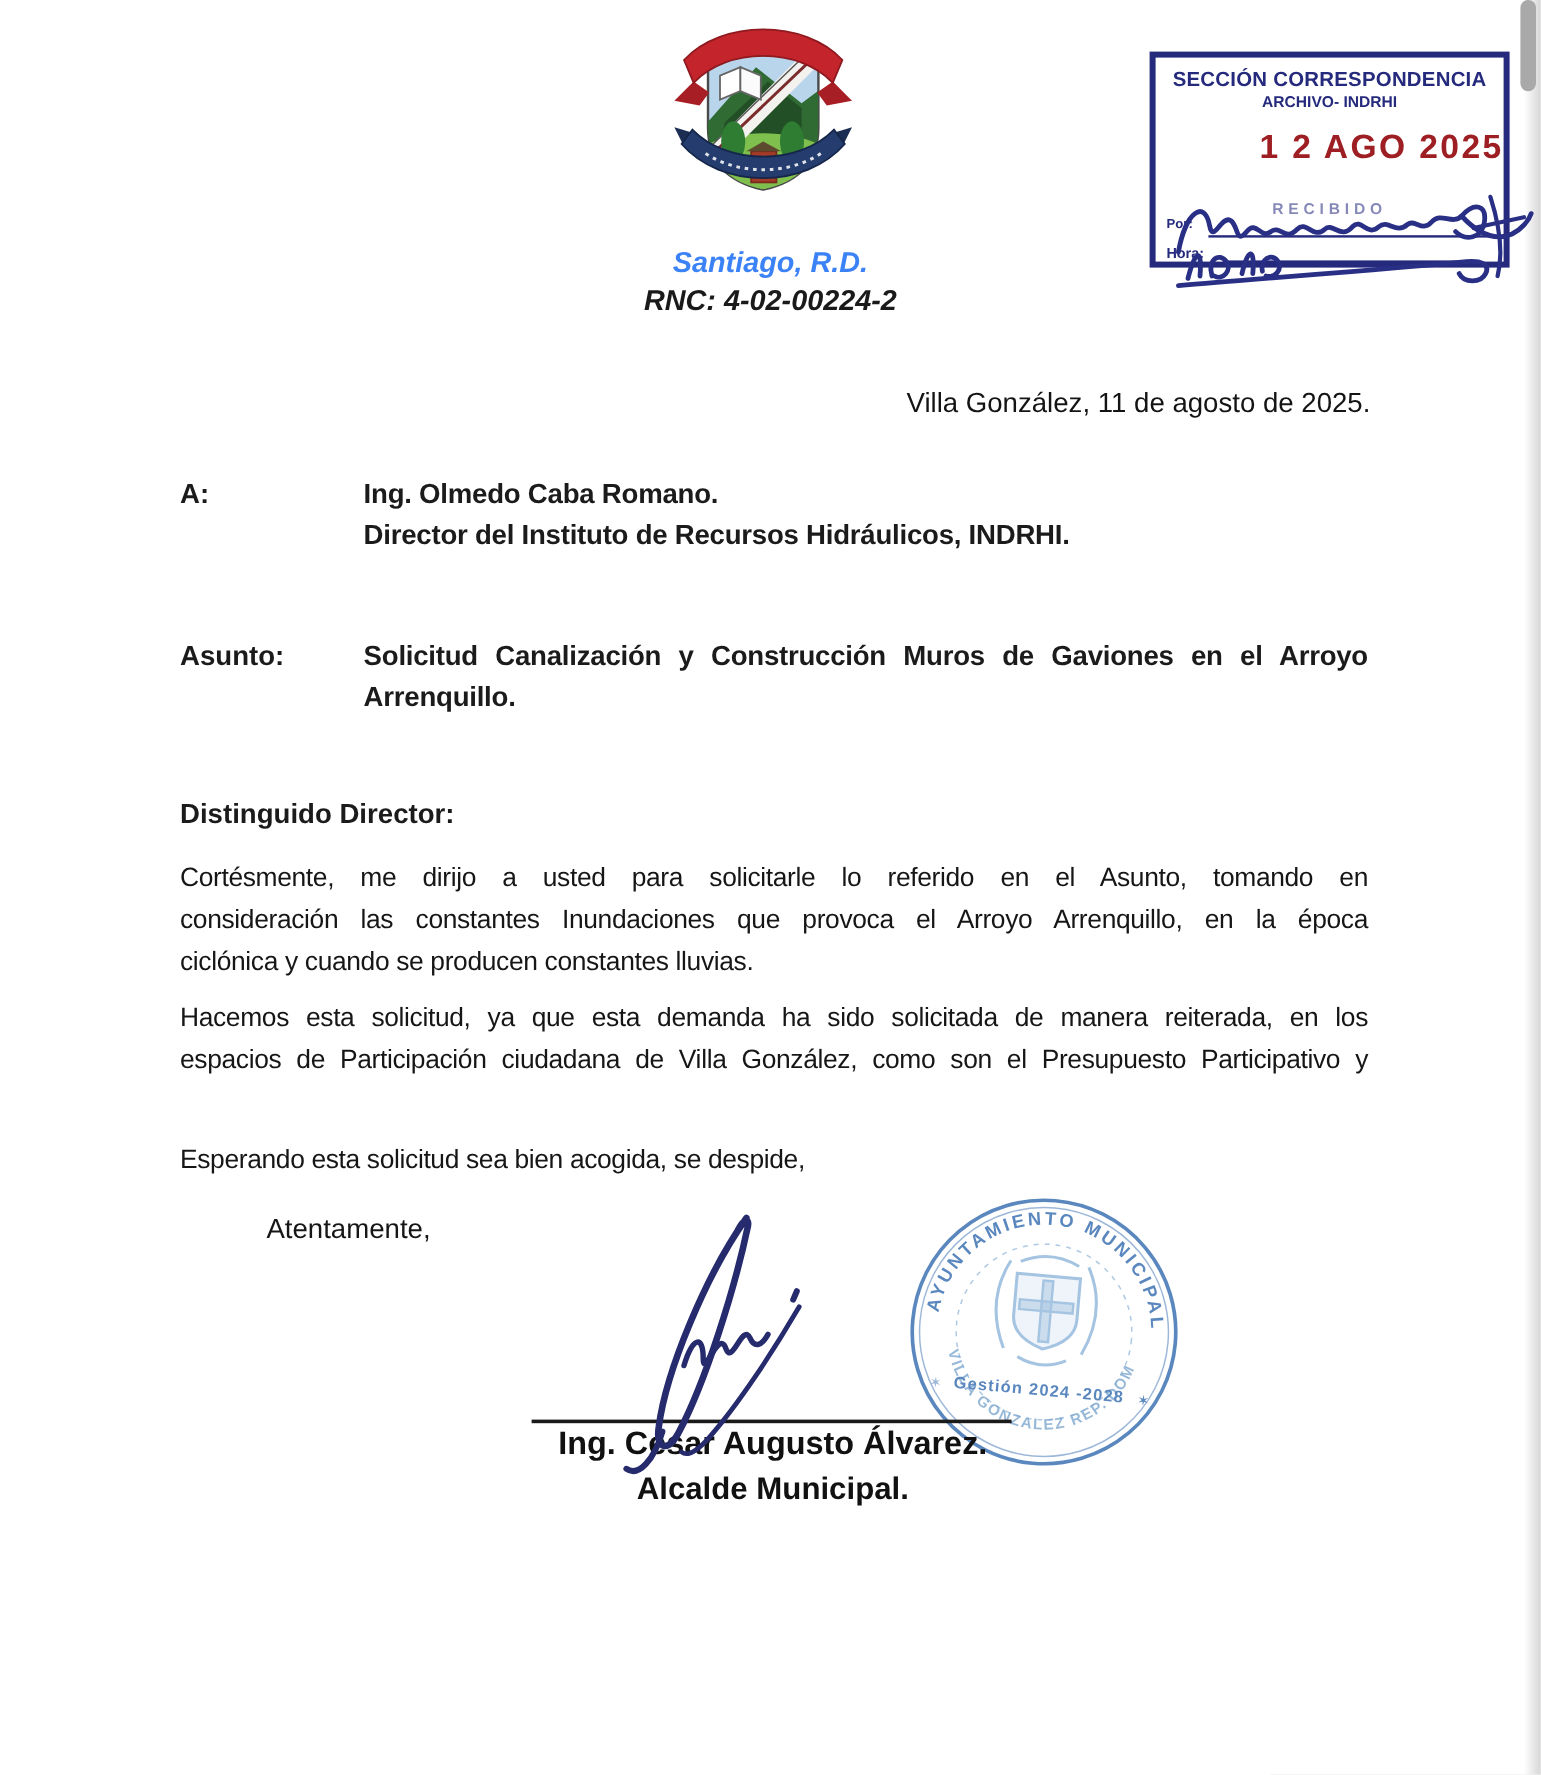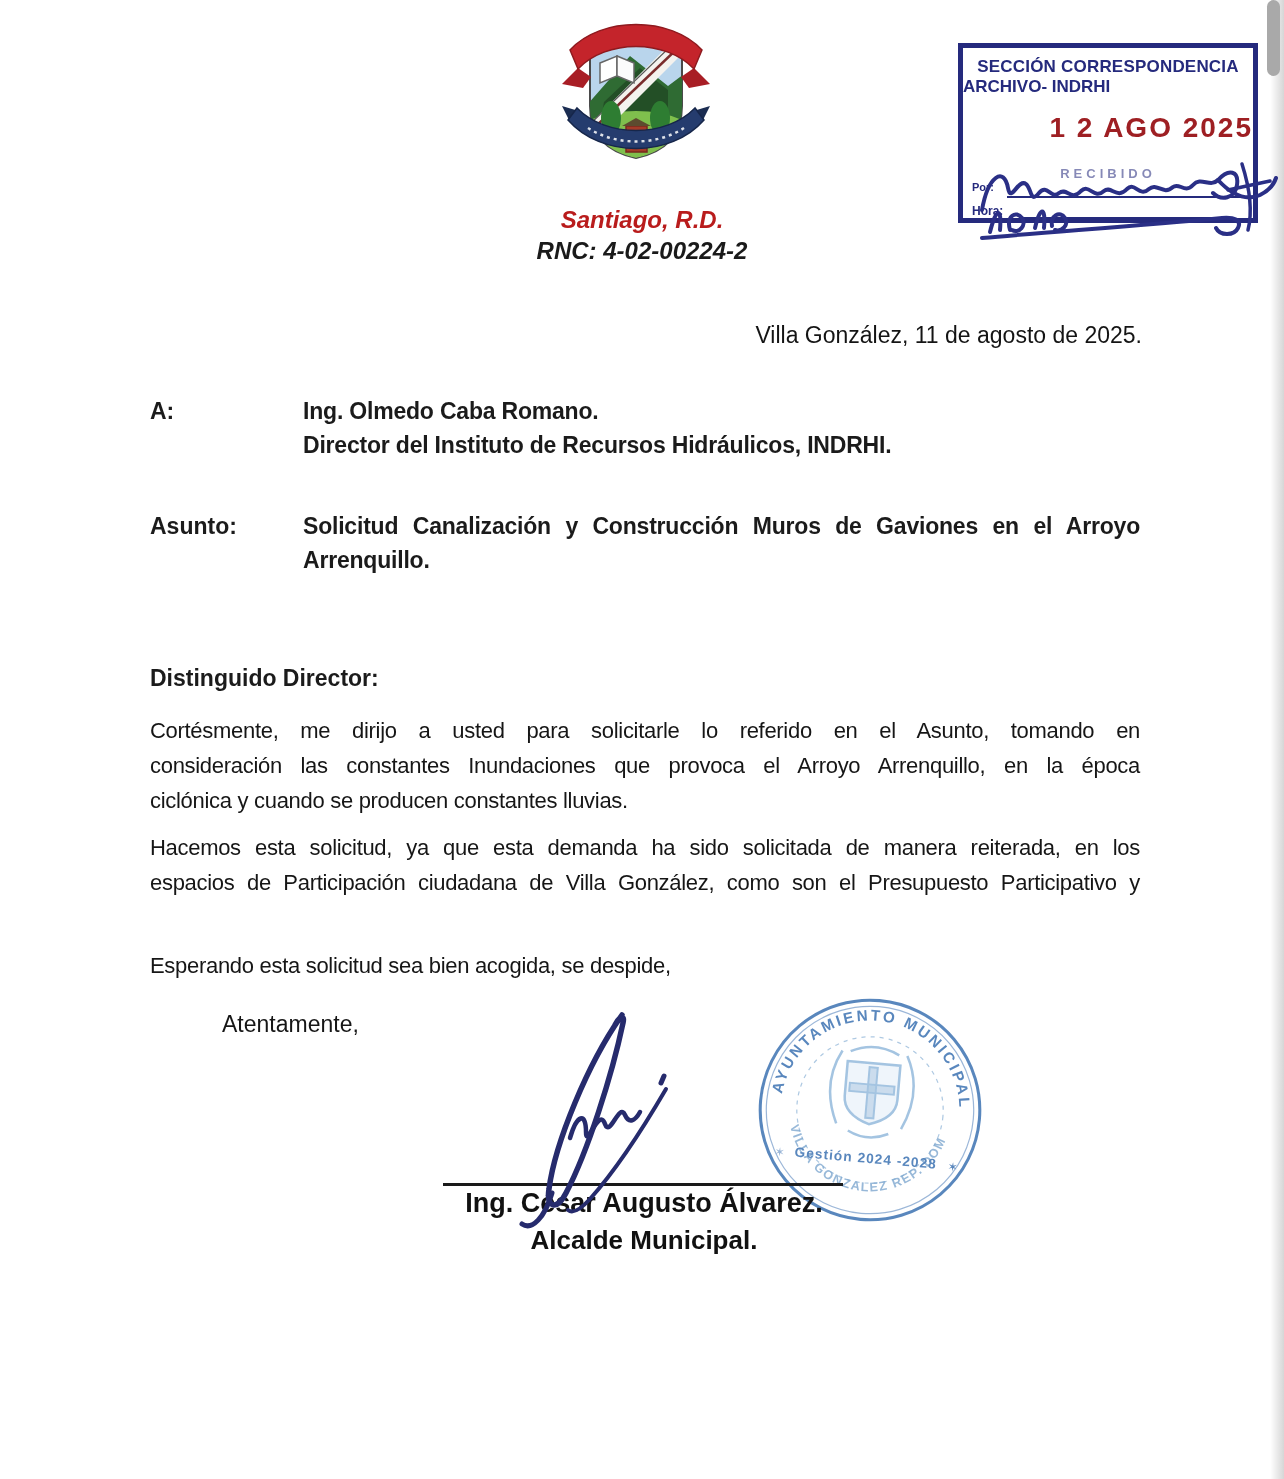--- a/index.html
+++ b/index.html
@@ -14,48 +14,48 @@
   .scroll-thumb { position:absolute; top:0; right:4px; width:13px; height:76px;
     background:#a9a9a9; border-radius:7px; }
 
   
   .crest { position:absolute; left:556px; top:6px; width:160px; height:156px; }
 
   
   .h-title { position:absolute; left:0; right:0; top:170px; text-align:center;
     font-size:29px; font-weight:bold; letter-spacing:.5px; color:#151515; }
   .h-sub   { position:absolute; left:0; right:0; top:206px; text-align:center;
-    font-size:24px; font-weight:bold; font-style:italic; color:#b91c1c; }
+    font-size:24px; font-weight:bold; font-style:italic; color:#3b82f6; }
   .h-rnc   { position:absolute; left:0; right:0; top:237px; text-align:center;
     font-size:24px; font-weight:bold; font-style:italic; color:#1a1a1a; }
 
   
   .stamp { position:absolute; left:958px; top:43px; width:300px; height:180px;
     border:5px solid #252a7d; background:transparent; z-index:5; }
   .stamp .s1 { margin-top:9px;  text-align:center; font-size:17px; font-weight:bold;
     color:#252a7d; letter-spacing:.2px; }
-  .stamp .s2 { text-align:left; font-size:17px; font-weight:bold; color:#252a7d; }
+  .stamp .s2 { text-align:center; font-size:13px; font-weight:bold; color:#252a7d; }
   .stamp .sdate { margin-top:15px; text-align:right; font-size:28px; font-weight:bold;
     color:#9e1f23; letter-spacing:2px; }
   .stamp .srec { position:absolute; left:0; right:0; top:118px; text-align:center;
     font-size:13px; font-weight:bold; letter-spacing:4px; color:#252a7d; opacity:.55; }
   .stamp .spor  { position:absolute; left:9px;  top:133px; font-size:11px; font-weight:bold; color:#252a7d; }
   .stamp .shora { position:absolute; left:9px;  top:156px; font-size:12px; font-weight:bold; color:#252a7d; }
   .stamp .lpor  { position:absolute; left:44px; right:8px;  top:148px; border-bottom:2px solid #252a7d; }
   .stamp .lhora { position:absolute; left:56px; right:24px; top:169px; border-bottom:2px solid #252a7d; }
   .hand-overlay { position:absolute; left:938px; top:138px; width:346px; height:120px; z-index:6; }
 
   
   .dateline { position:absolute; right:142px; top:322px; font-size:23px; color:#141414; }
   .block { position:absolute; left:150px; width:990px; }
   .row { display:flex; }
   .lbl { width:153px; flex:0 0 153px; font-weight:bold; font-size:23px; line-height:34px; }
   .val { flex:1; font-weight:bold; font-size:23px; line-height:34px; letter-spacing:-.2px; }
   .to-block { top:394px; }
-  .subj-block { top:509px; }
+  .subj-block { top:529px; }
   .subj-block .jfull { text-align:justify; text-align-last:justify; }
   .salutation { top:665px; font-weight:bold; font-size:23px; }
   .para { font-size:22px; line-height:35px; letter-spacing:-.3px; color:#161616; }
   .para .jl { text-align:justify; text-align-last:justify; }
   .p1 { top:713px; } .p2 { top:830px; } .p3 { top:948px; }
   .closing { position:absolute; left:222px; top:1011px; font-size:23px; color:#161616; }
 
   
   .seal { position:absolute; left:748px; top:988px; width:244px; height:244px; z-index:1; }
   .sigline { position:absolute; left:443px; top:1183px; width:400px; height:3px;

